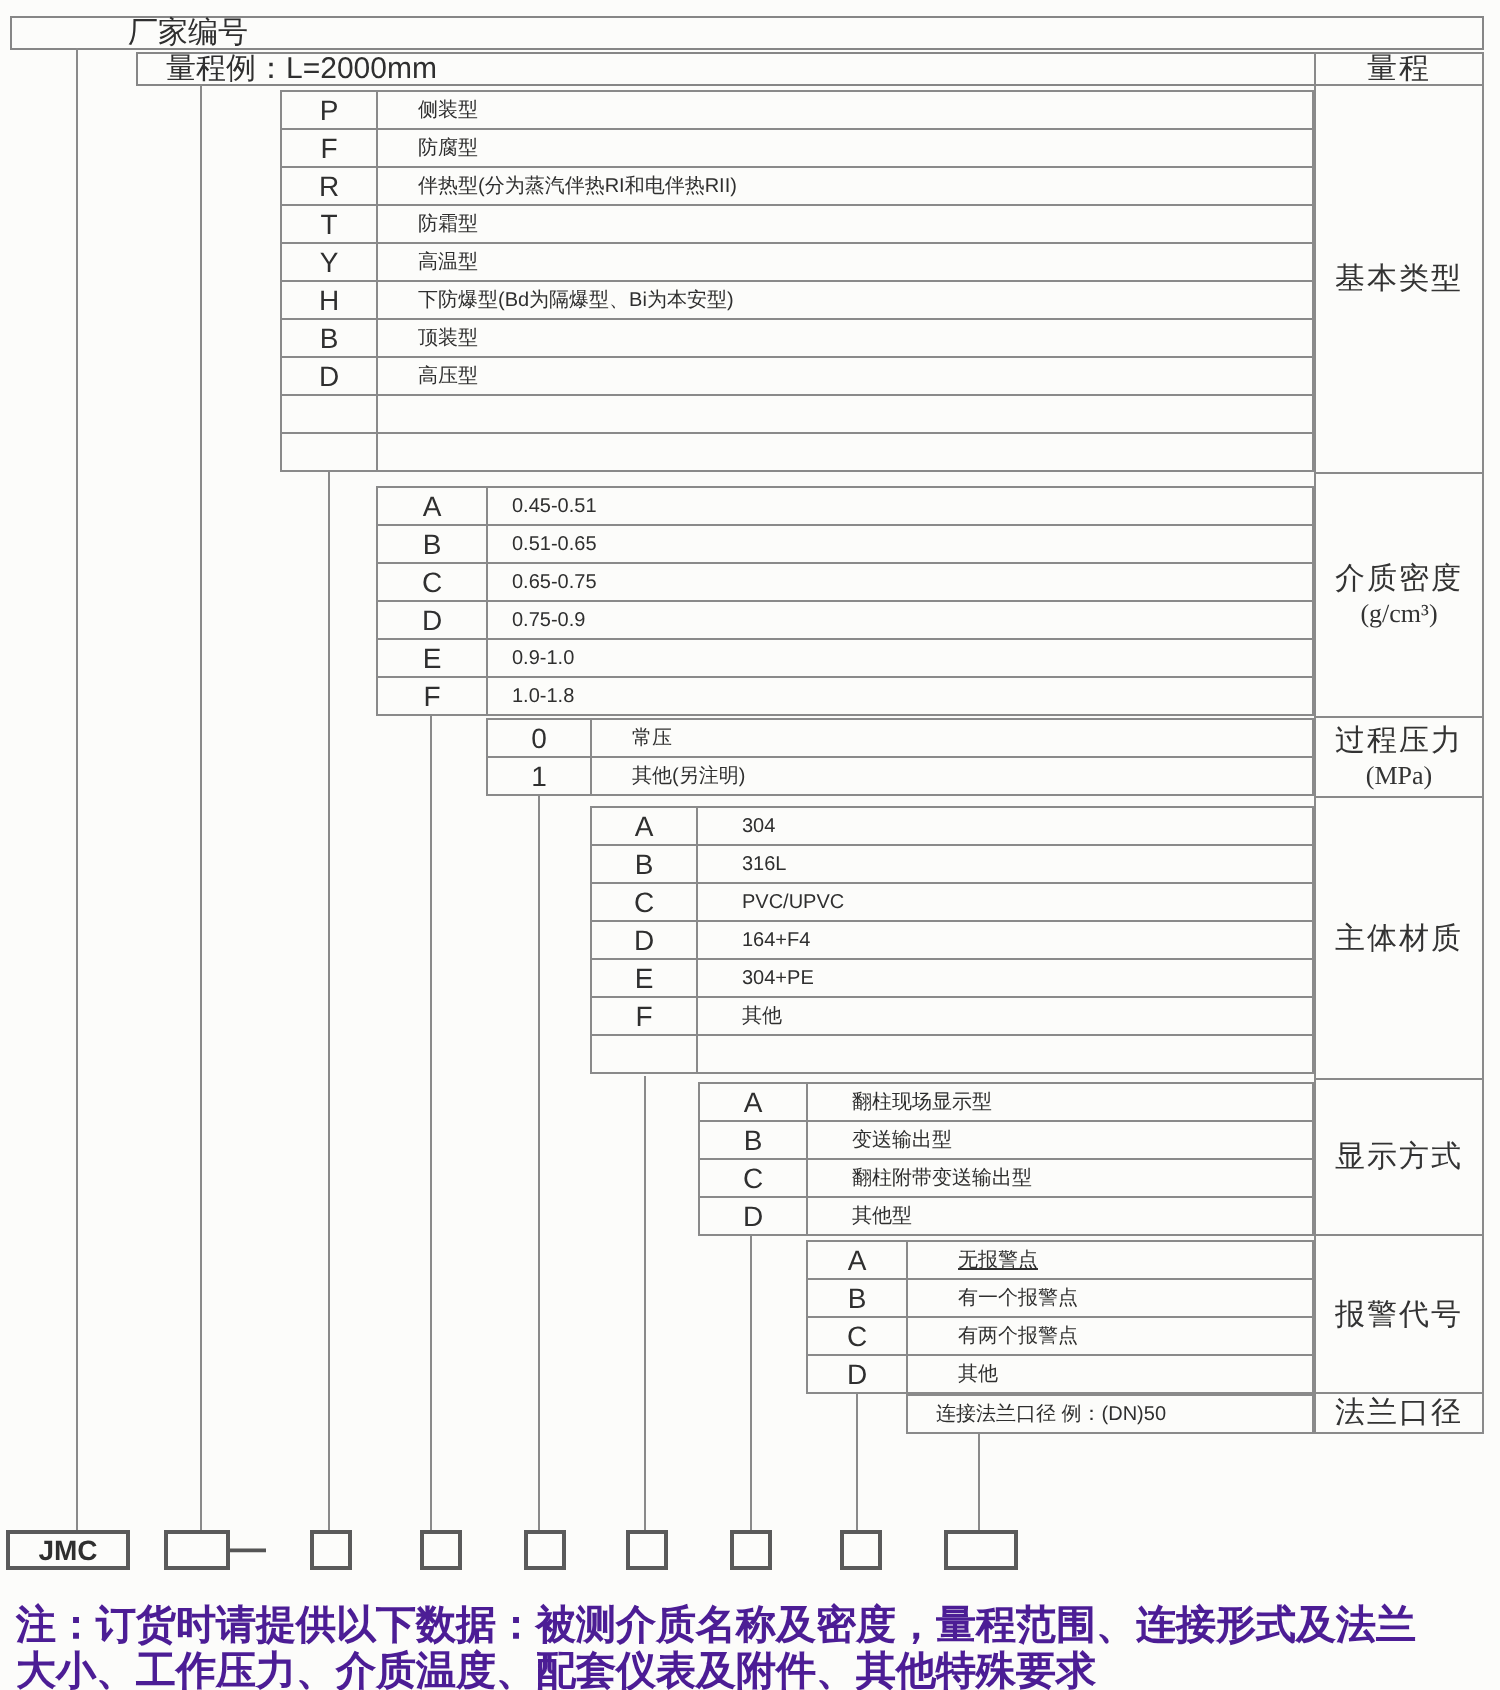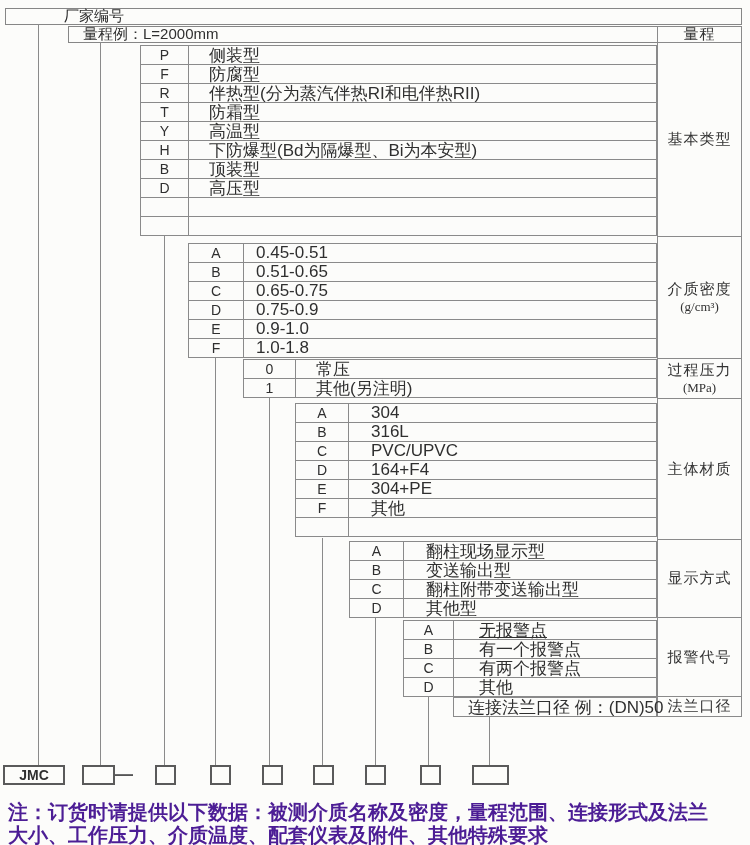--- a/index.html
+++ b/index.html
@@ -13,21 +13,21 @@
   }
   .sheet{position:absolute;left:0;top:0;width:750px;height:845px;overflow:hidden;}
   .box{position:absolute;border:1px solid #868686;box-sizing:border-box;background:transparent;}
   .toprow{display:flex;align-items:center;font-size:15px;}
   .toprow span{white-space:nowrap;}
   
   .sec{position:absolute;box-sizing:border-box;}
   .trow{display:flex;box-sizing:border-box;border:1px solid #8a8a8a;height:20px;align-items:center;background:transparent;}
   .trow + .trow{margin-top:-1px;}
   .tcode{box-sizing:border-box;height:100%;border-right:1px solid #8a8a8a;display:flex;align-items:center;justify-content:center;font-size:14px;}
-  .tdesc{flex:1;padding-left:20px;font-size:17px;white-space:nowrap;display:flex;align-items:center;height:100%;}
+  .tdesc{flex:1;padding-left:20px;font-size:10px;white-space:nowrap;display:flex;align-items:center;height:100%;}
   
   .cat{position:absolute;left:657px;width:85px;box-sizing:border-box;border:1px solid #8a8a8a;
        display:flex;flex-direction:column;align-items:center;justify-content:center;
        font-family:"Liberation Serif", serif;font-size:15px;letter-spacing:1px;color:#333;}
   .cat .sub{font-size:13px;letter-spacing:0;}
   
   .vline{position:absolute;width:1px;background:#8a8a8a;}
   
   .cbox{position:absolute;top:765px;height:20px;border:2px solid #5a5a5a;box-sizing:border-box;
         display:flex;align-items:center;justify-content:center;font-size:14px;font-weight:bold;}

